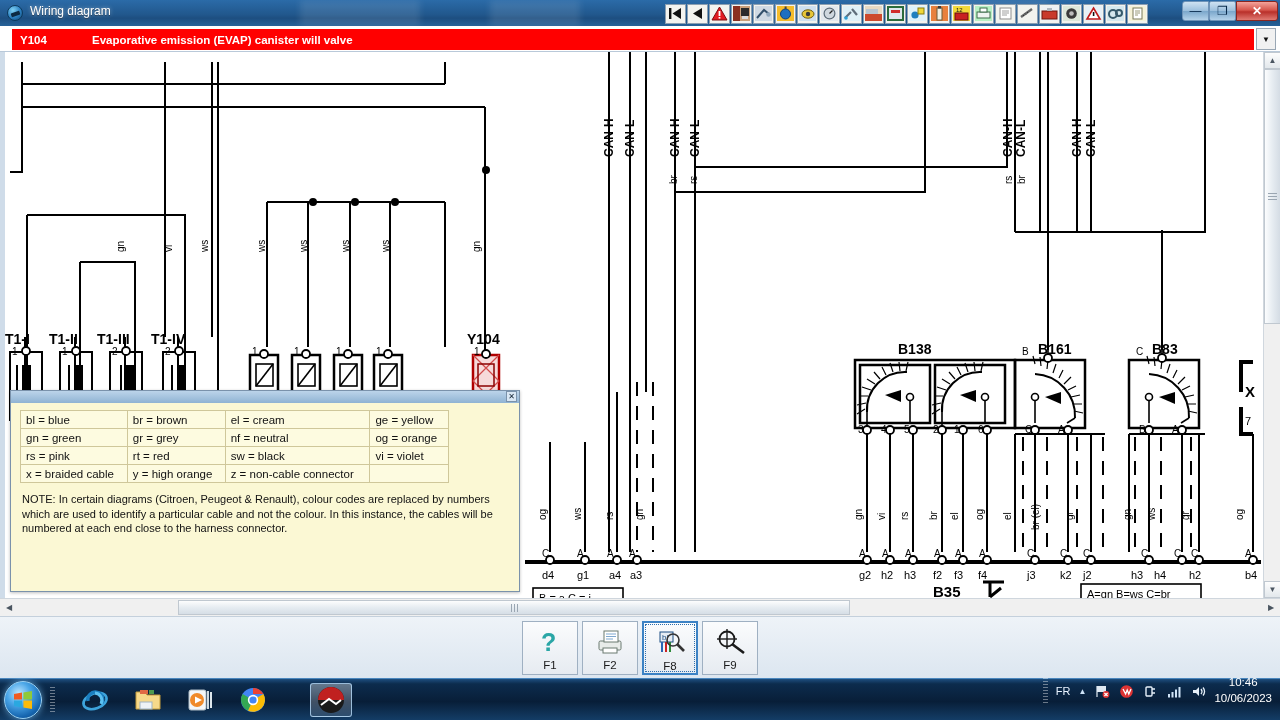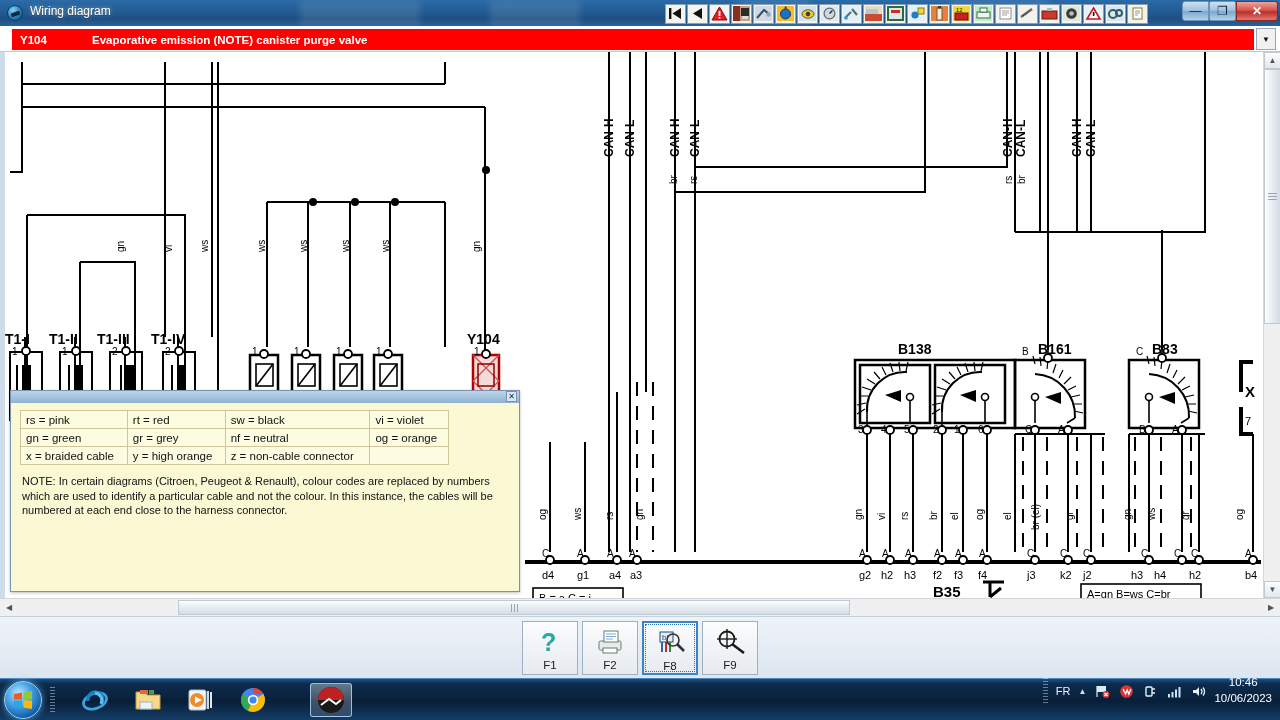--- a/index.html
+++ b/index.html
@@ -421,21 +421,21 @@
     </div>
 
     <div class="wc" id="btn-min">—</div>
     <div class="wc" id="btn-max">❐</div>
     <div class="wc" id="btn-close">✕</div>
   </div>
 
   <div id="header-bar-wrap">
     <div id="header-bar">
       <span id="header-code">Y104</span>
-      <span id="header-desc">Evaporative emission (NOTE) canister purge valve</span>
+      <span id="header-desc">Evaporative emission (EVAP) canister will valve</span>
       <div id="header-dropdown">
         <span style="font-size:8px;color:#111;">▼</span>
       </div>
     </div>
   </div>
 
   <div id="diagram-viewport">
     <div id="diagram-canvas">
       <svg width="1256" height="546" viewBox="0 0 1256 546" xmlns="http://www.w3.org/2000/svg">
         <rect width="1256" height="546" fill="#ffffff"></rect>
@@ -879,31 +879,37 @@
       </div>
     <div class="hsbtn" style="right:1px;">▶</div>
   </div>
 
   <div id="legend-window">
     <div id="legend-titlebar">
       <div id="legend-close">✕</div>
     </div>
     <table id="legend-table">
       <tbody>
-      <tr>
-        <td>rs = pink</td>
-        <td>rt = red</td>
-        <td>sw = black</td>
-        <td>vi = violet</td>
+          <tr>
+        <td>bl = blue</td>
+        <td>br = brown</td>
+        <td>el = cream</td>
+        <td>ge = yellow</td>
       </tr>
       <tr>
         <td>gn = green</td>
         <td>gr = grey</td>
         <td>nf = neutral</td>
         <td>og = orange</td>
+      </tr>
+      <tr>
+        <td>rs = pink</td>
+        <td>rt = red</td>
+        <td>sw = black</td>
+        <td>vi = violet</td>
       </tr>
       <tr>
         <td>x = braided cable</td>
         <td>y = high orange</td>
         <td>z = non-cable connector</td>
         <td></td>
       </tr>
     </tbody>
       </table>
     <div id="legend-note">NOTE: In certain diagrams (Citroen, Peugeot &amp; Renault), colour codes are replaced by numbers which are used to identify a particular cable and not the colour. In this instance, the cables will be numbered at each end close to the harness connector.</div>

